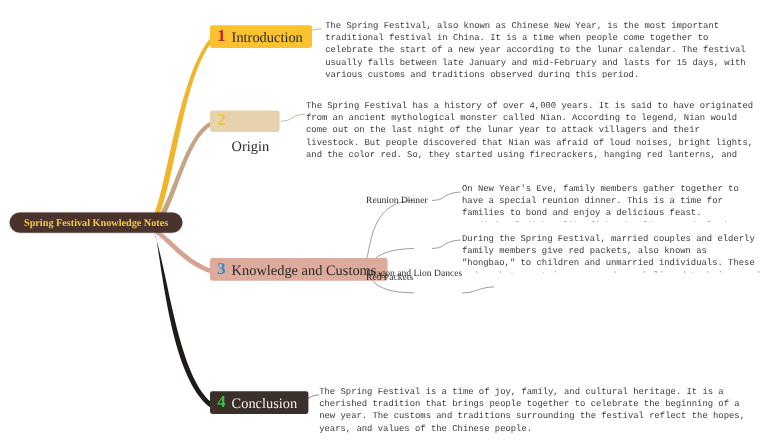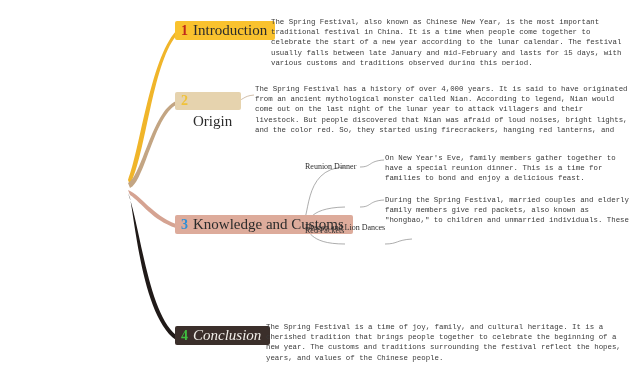--- a/index.html
+++ b/index.html
@@ -20,21 +20,21 @@
     white-space:nowrap;
   }
   .node .num{
     font-family:"Liberation Serif", serif;
     font-weight:bold;
     font-size:14px;
     line-height:1;
     margin-right:5px;
   }
   .node .lbl{
-    font-size:15px;
+    font-size:12px;
     line-height:1;
   }
 
   
   #n-intro{
     left:175px;top:21px;
     height:19px;
     padding:0 8px 0 6px;
     background:#f9c22e;
     border-radius:2px;
@@ -66,21 +66,21 @@
 
   
   #n-concl{
     left:175px;top:326px;
     height:19px;
     padding:0 9px 0 6px;
     background:#3b2f2b;
     border-radius:2px;
   }
   #n-concl .num{color:#3fbf3f;}
-  #n-concl .lbl{color:#f2efe9;font-style:italic;}
+  #n-concl .lbl{color:#f2efe9;}
 
   
   #n-root{
     position:absolute;
     left:8px;top:177px;
     height:17px;
     padding:0 12px;
     background:#4a332a;
     border-radius:9px;
     display:flex;align-items:center;
@@ -143,20 +143,23 @@
 
     <path d="M 360 167 C 372 167, 368 161, 384 160" fill="none" stroke="#8a8a8a" stroke-width="0.7"></path>
     <path d="M 360 207 C 372 207, 368 201, 384 200" fill="none" stroke="#8a8a8a" stroke-width="0.7"></path>
     <path d="M 385 244 C 398 244, 396 240, 412 239" fill="none" stroke="#8a8a8a" stroke-width="0.7"></path>
 
     <path d="M 243 31 C 256 31, 252 25, 268 24" fill="none" stroke="#c9a94e" stroke-width="0.7"></path>
     <path d="M 234 101 C 244 101, 242 96, 254 95" fill="none" stroke="#bda487" stroke-width="0.7"></path>
     <path d="M 248 335 C 258 335, 254 330, 266 329" fill="none" stroke="#7a7a7a" stroke-width="0.7"></path>
   </svg>
 
+  <div id="n-root">
+    <span class="rootlbl">Spring Festival Knowledge Notes</span>
+  </div>
 
   <div class="node" id="n-intro">
     <span class="num">1</span>
     <span class="lbl">Introduction</span>
   </div>
   <div class="body" id="b-intro">The Spring Festival, also known as Chinese New Year, is the most important traditional festival in China. It is a time when people come together to celebrate the start of a new year according to the lunar calendar. The festival usually falls between late January and mid-February and lasts for 15 days, with various customs and traditions observed during this period.</div>
 
   <div class="node" id="n-origin">
     <span class="num">2</span>
     <span class="lbl">Origin</span>

